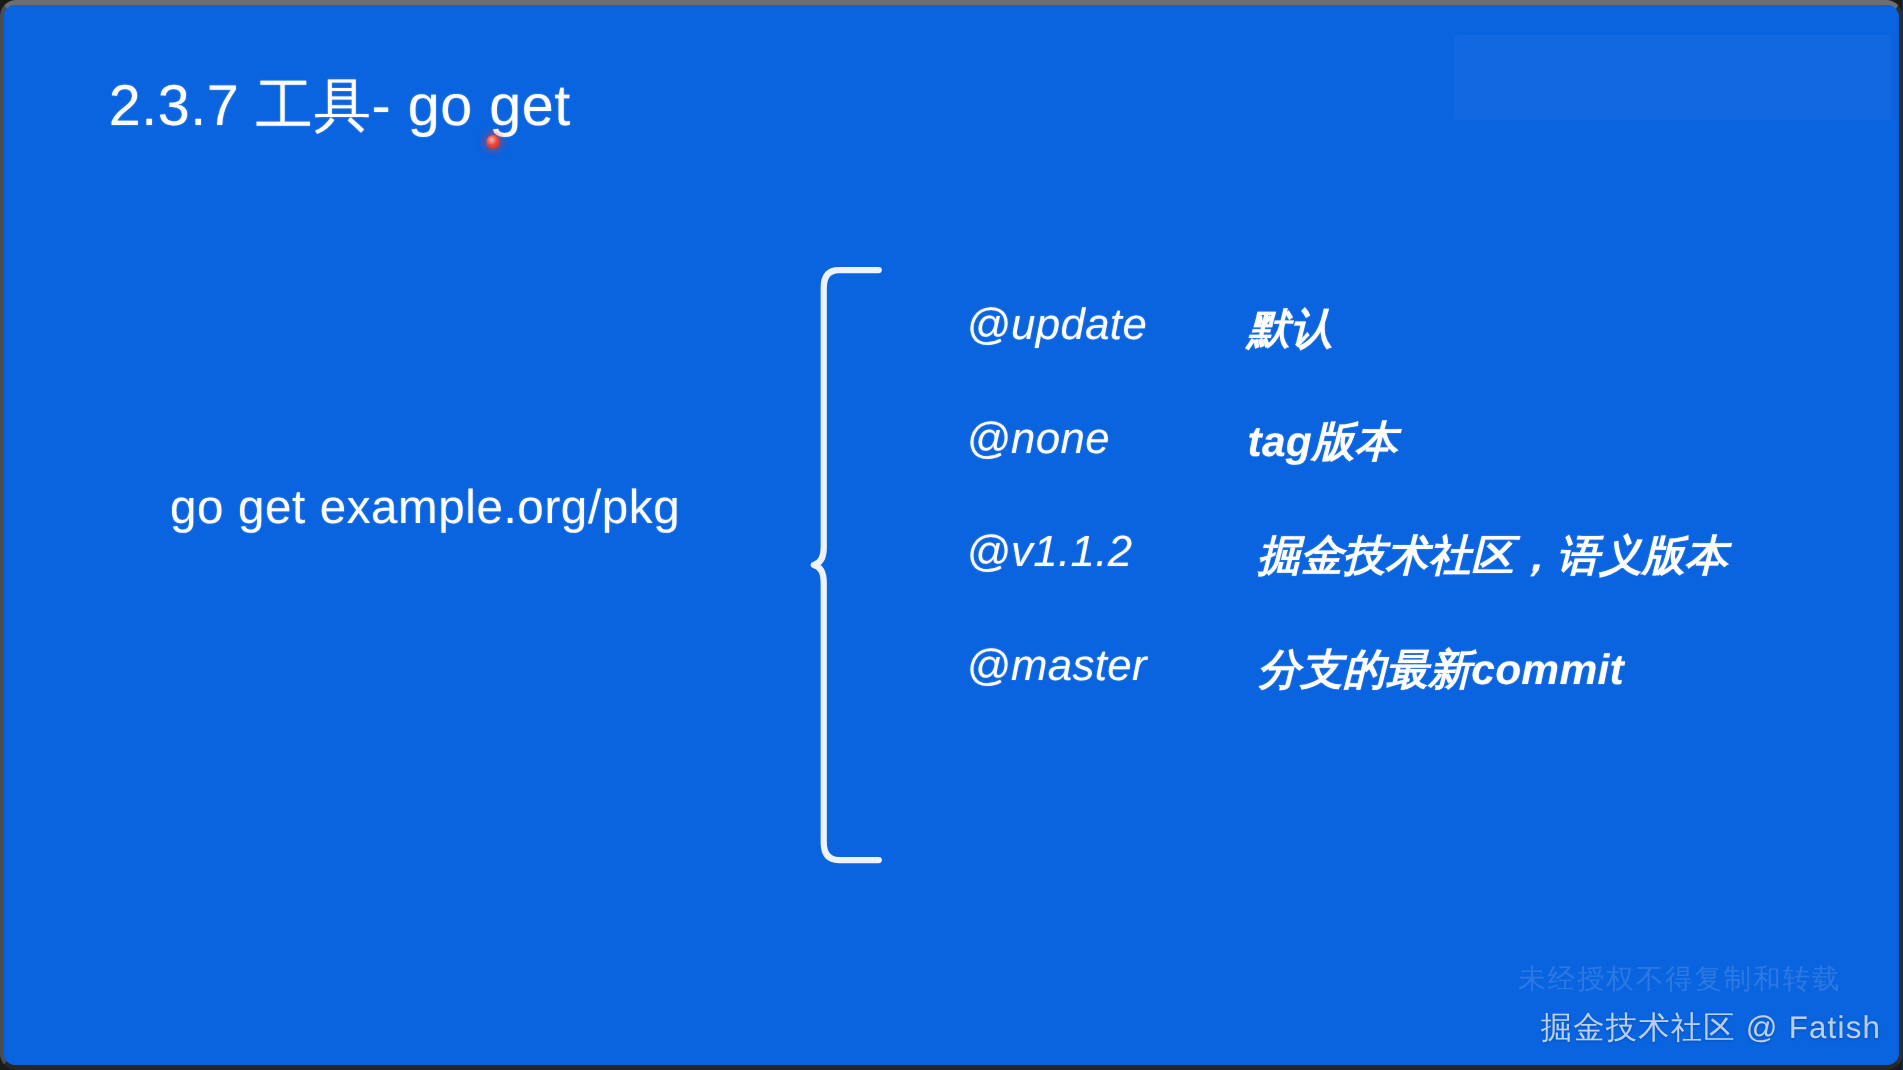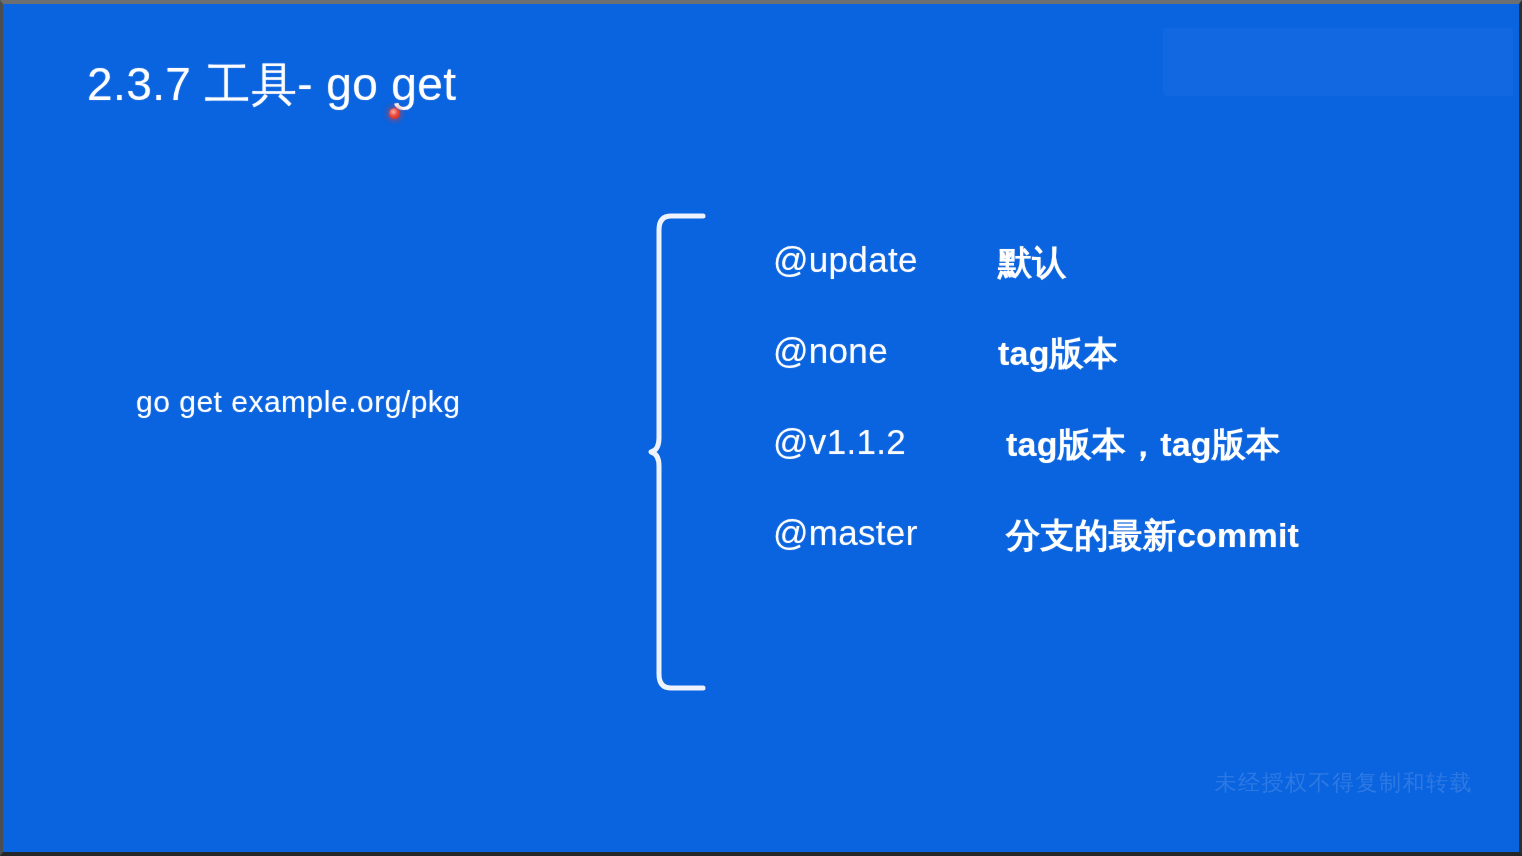--- a/index.html
+++ b/index.html
@@ -12,20 +12,21 @@
     width: 1522px;
     height: 856px;
     overflow: hidden;
     background: #0a62dd;
     box-sizing: border-box;
     border-top: 4px solid #6b6f72;
     border-left: 3px solid #4a4e52;
     border-right: 3px solid #2c2f31;
     border-bottom: 4px solid #242628;
     font-family: "Liberation Sans", "DejaVu Sans", sans-serif;
+    border-radius: 13px;
   }
   .slide-canvas {
     position: absolute;
     inset: 0;
     background: #0a63df;
   }
   
   .ghost-block {
     position: absolute;
     left: 1160px;
@@ -61,21 +62,21 @@
     border-radius: 50%;
     background: radial-gradient(circle at 40% 35%, #ffb0a8 0%, #e8463a 45%, #c8281f 100%);
     box-shadow: 0 0 5px 2px rgba(226,60,48,0.55);
   }
 
   
   .command-text {
     position: absolute;
     left: 133px;
     top: 381px;
-    font-size: 30px;
+    font-size: 38px;
     font-weight: 500;
     color: #fbfcff;
     white-space: nowrap;
     letter-spacing: 0.5px;
     text-shadow: 0 0 1.5px rgba(255,255,255,0.4);
   }
 
   
   .brace {
     position: absolute;
@@ -90,20 +91,21 @@
   
   .options {
     position: absolute;
     left: 770px;
     top: 236px;
     width: 640px;
   }
   .option-row {
     position: relative;
     height: 91px;
+    font-style: italic;
   }
   .option-key {
     position: absolute;
     left: 0;
     top: 0;
     font-size: 35px;
     font-weight: 500;
     color: #fbfcff;
     white-space: nowrap;
     letter-spacing: 0.3px;
@@ -170,23 +172,24 @@
     <div class="option-row">
       <span class="option-key">@update</span>
       <span class="option-desc">默认</span>
     </div>
     <div class="option-row">
       <span class="option-key">@none</span>
       <span class="option-desc">tag版本</span>
     </div>
     <div class="option-row">
       <span class="option-key">@v1.1.2</span>
-      <span class="option-desc">tag版本，tag版本</span>
+      <span class="option-desc">掘金技术社区，语义版本</span>
     </div>
     <div class="option-row">
       <span class="option-key">@master</span>
       <span class="option-desc">分支的最新commit</span>
     </div>
   </div>
 
   <div class="watermark-ghost">未经授权不得复制和转载</div>
 
+  <div class="watermark-main">掘金技术社区 @ Fatish</div>
 </div>
 
 </body></html>

